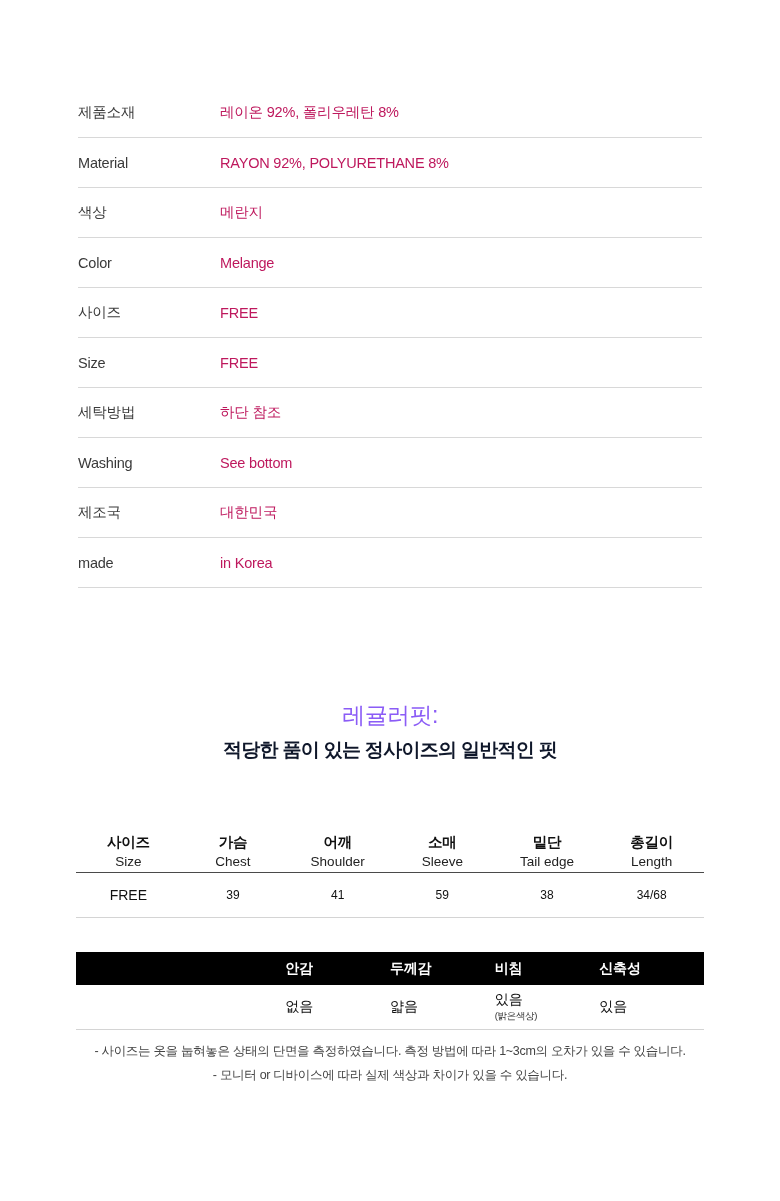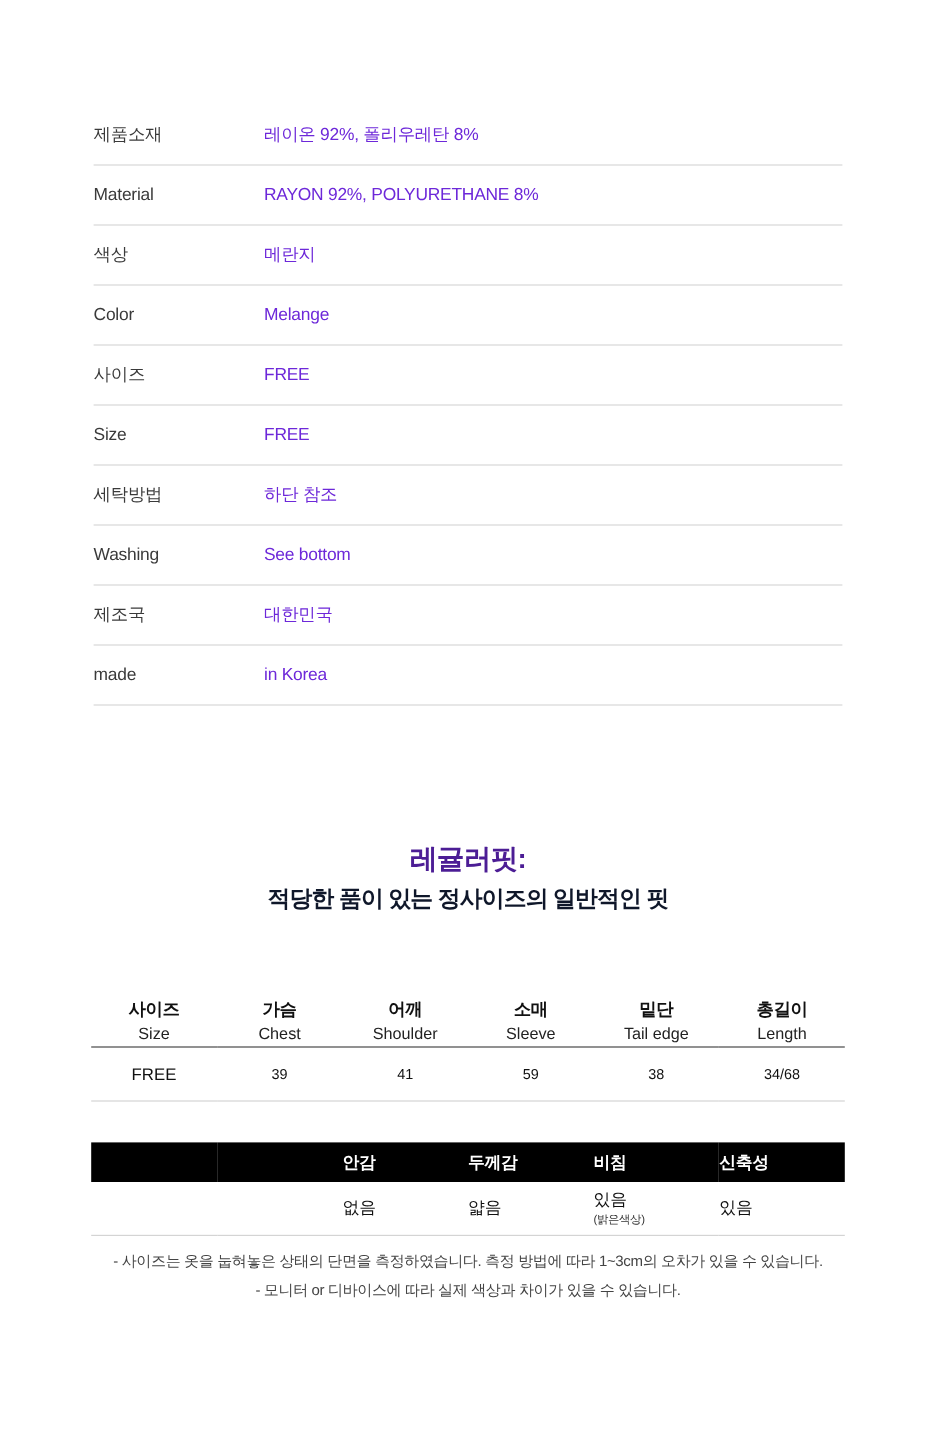--- a/index.html
+++ b/index.html
@@ -42,37 +42,37 @@
     vertical-align: middle;
     font-size: 14.5px;
     letter-spacing: -0.2px;
   }
   .spec-label {
     width: 142px;
     color: #3a3a3a;
     font-size: 14.5px;
   }
   .spec-value {
-    color: #6d28d9;
+    color: #be185d;
     font-size: 15px;
   }
 
   
   .fit-block {
     position: absolute;
     left: 0;
     top: 700px;
     width: 780px;
     text-align: center;
   }
   .fit-title {
     font-size: 23px;
-    font-weight: bold;
+    font-weight: normal;
     letter-spacing: -0.6px;
-    color: #4c1d95;
+    color: #8b5cf6;
     line-height: 1.35;
   }
   .fit-sub {
     margin-top: 6px;
     font-size: 19px;
     font-weight: bold;
     letter-spacing: -0.7px;
     color: #0f172a;
     line-height: 1.35;
   }

